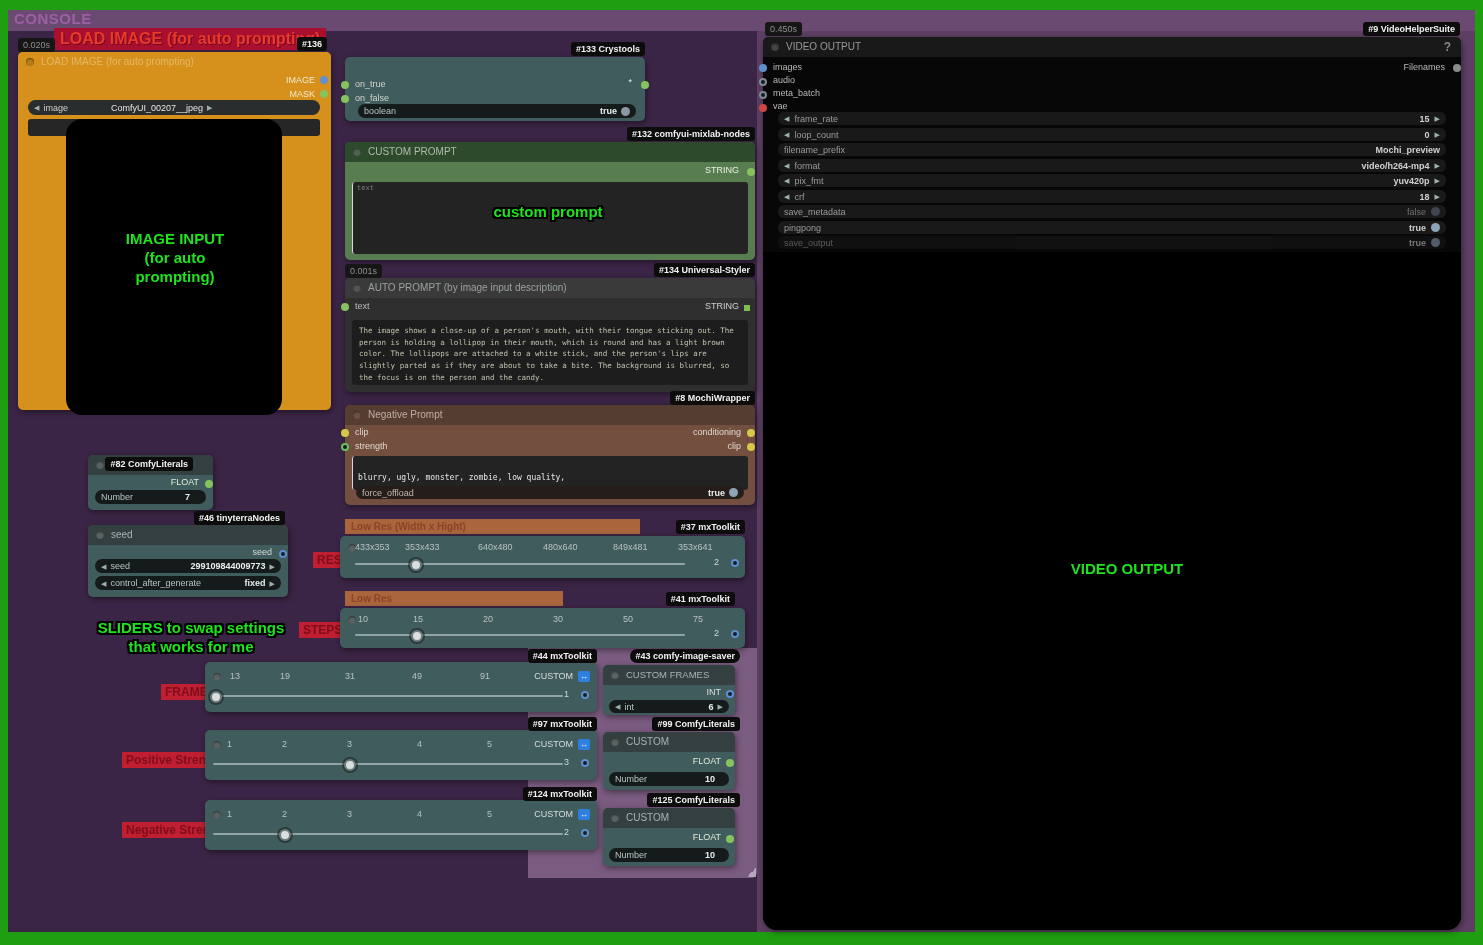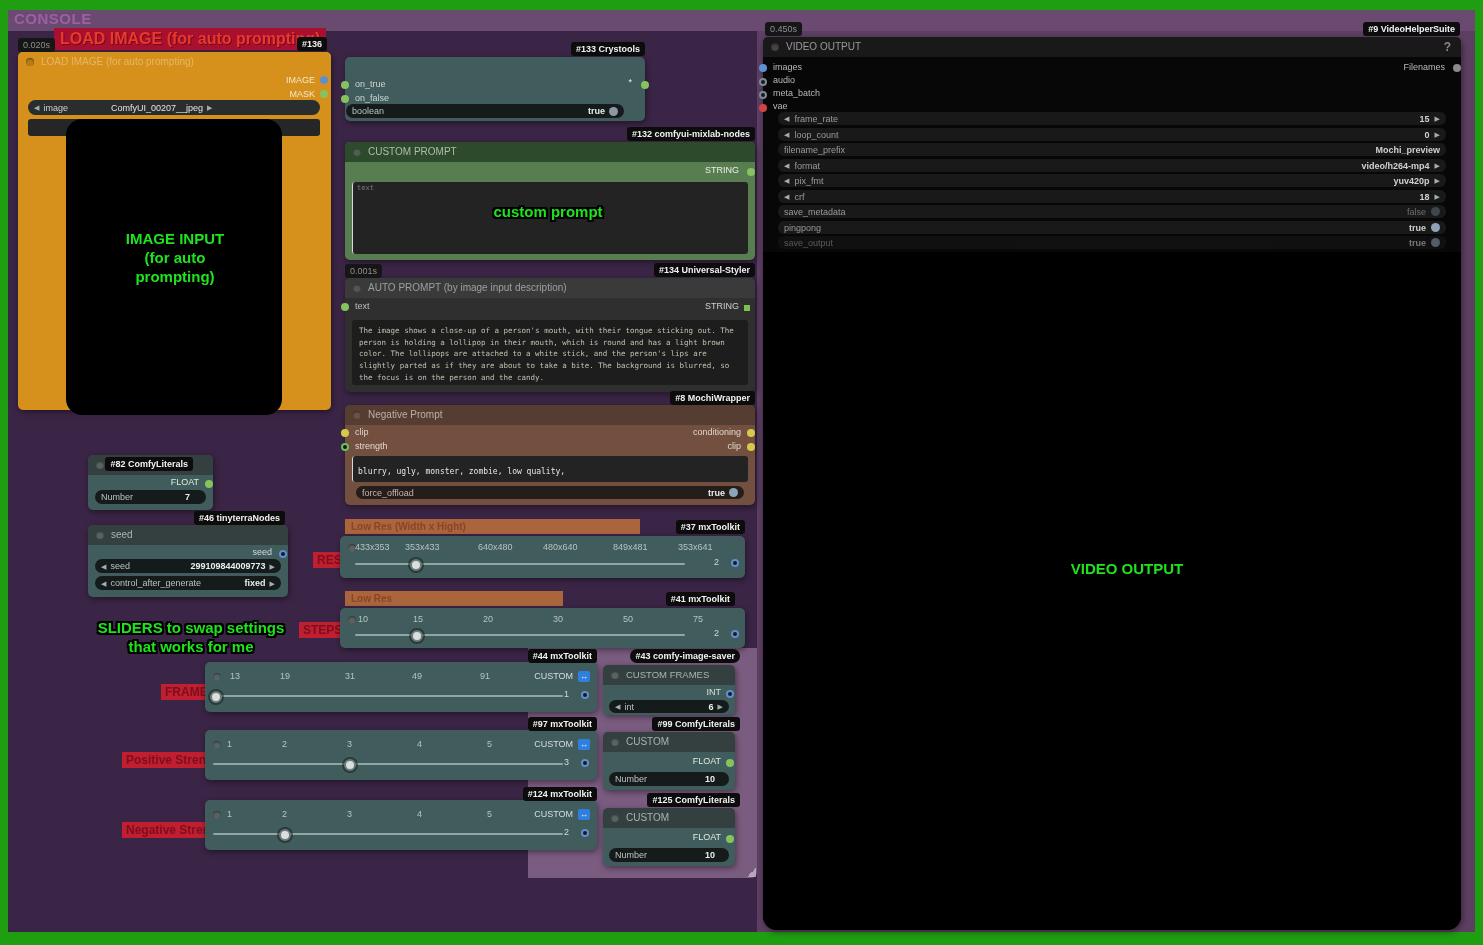--- a/index.html
+++ b/index.html
@@ -102,21 +102,21 @@
   </div>
 
   <div class="badge" style="right:838px;top:42px;">#133 Crystools</div>
   <div class="node" style="left:345px;top:57px;width:300px;height:64px;background:#405c5c;">
     <span class="slot" style="left:-4px;top:24px;background:#86c35e;"></span>
     <span class="slab" style="left:10px;top:22px;color:#cdd6cd;">on_true</span>
     <span class="slot" style="left:-4px;top:38px;background:#86c35e;"></span>
     <span class="slab" style="left:10px;top:36px;color:#cdd6cd;">on_false</span>
     <span class="slab" style="right:13px;top:20px;color:#eee;">*</span>
     <span class="slot" style="left:296px;top:24px;background:#86c35e;"></span>
-    <div class="pill" style="left:1px;top:47px;width:278px;height:14px;border-radius:8px;">
+    <div class="pill" style="left:13px;top:47px;width:278px;height:14px;border-radius:8px;">
       <span>boolean</span>
       <span class="val">true</span>
       <span class="tdot" style="background:#8d98a4;"></span>
     </div>
   </div>
 
   <div class="badge" style="right:728px;top:127px;">#132 comfyui-mixlab-nodes</div>
   <div class="node" style="left:345px;top:142px;width:410px;height:118px;background:#587d51;">
     <div class="nh" style="background:#2e4a2d;">
       <span class="cdot" style="background:#4f6350;"></span>
@@ -152,21 +152,21 @@
       <span class="t" style="color:#bfaea6;">Negative Prompt</span>
     </div>
     <span class="slot" style="left:-4px;top:24px;background:#d8c84a;"></span>
     <span class="slab" style="left:10px;top:22px;color:#e0d6cf;">clip</span>
     <span class="slot ring" style="left:-4px;top:38px;border-color:#6fbf5f;"></span>
     <span class="slab" style="left:10px;top:36px;color:#e0d6cf;">strength</span>
     <span class="slab" style="right:14px;top:22px;color:#e0d6cf;">conditioning</span>
     <span class="slot" style="left:402px;top:24px;background:#d8c84a;"></span>
     <span class="slab" style="right:14px;top:36px;color:#e0d6cf;">clip</span>
     <span class="slot" style="left:402px;top:38px;background:#d8c84a;"></span>
-    <div class="ta mono" style="left:7px;top:51px;width:396px;height:26px;font-size:8px;color:#e6e6e6;padding:11px 5px;">blurry, ugly, monster, zombie, low quality,</div>
+    <div class="ta mono" style="left:7px;top:51px;width:396px;height:26px;font-size:8px;color:#e6e6e6;padding:17px 5px;">blurry, ugly, monster, zombie, low quality,</div>
     <div class="pill" style="left:11px;top:81px;width:388px;height:13px;background:#241d1a;border-radius:8px;">
       <span style="color:#c4b5ad;">force_offload</span>
       <span class="val">true</span>
       <span class="tdot"></span>
     </div>
   </div>
 
   <div class="badge" style="right:1290px;top:441px;margin-top:16px;">#82 ComfyLiterals</div>
   <div class="node" style="left:88px;top:455px;width:125px;height:55px;background:#405c5c;">
     <div class="nh" style="background:#343f3f;">

